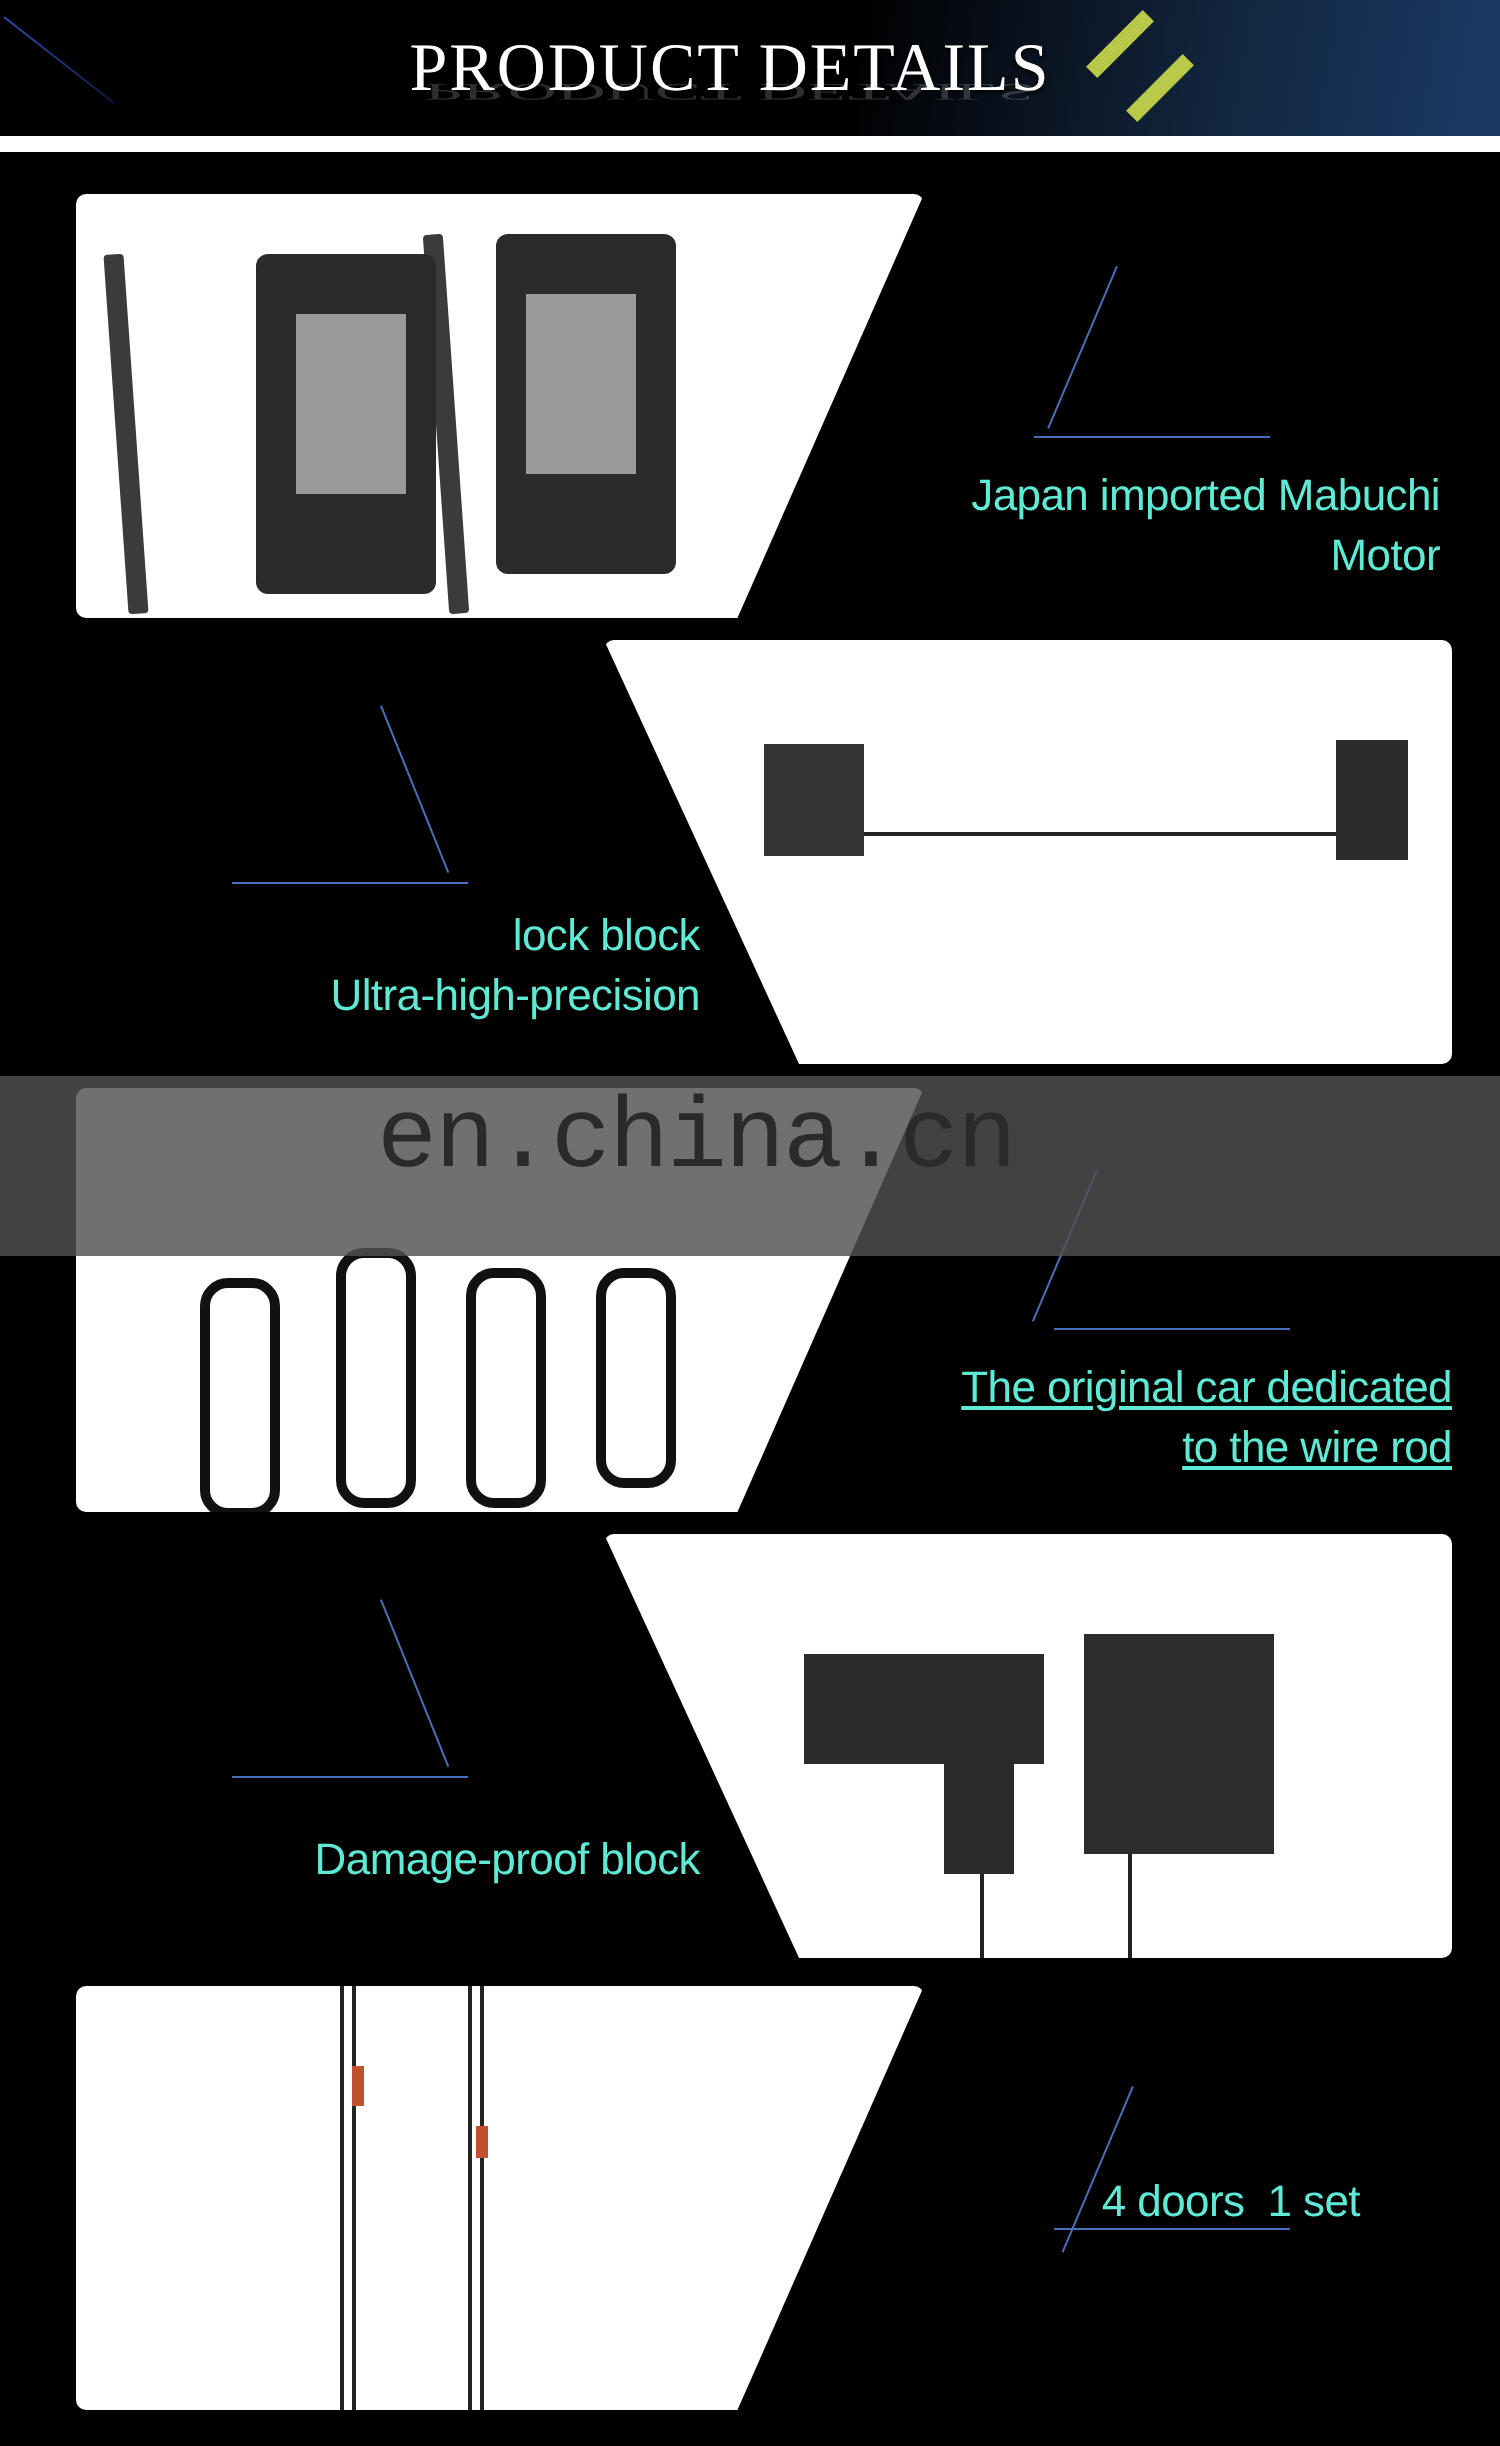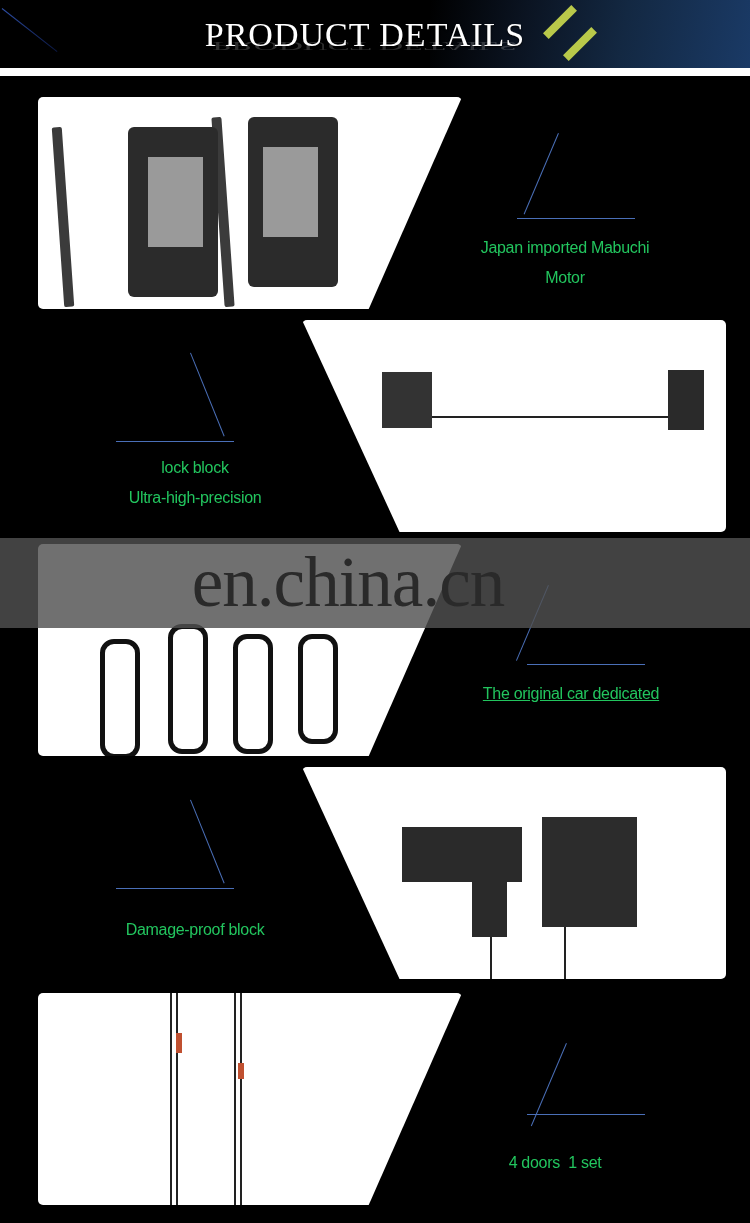--- a/index.html
+++ b/index.html
@@ -8,30 +8,30 @@
   .header .deco-line{position:absolute;left:2px;top:8px;width:70px;height:1px;background:linear-gradient(90deg,#2e4fa8,#0a1640);transform:rotate(38deg);transform-origin:left;}
   .header .banner-img{position:absolute;right:0;top:0;width:320px;height:68px;background:linear-gradient(100deg,#000 0%,#0b1422 30%,#132842 60%,#1a3a66 100%);}
   .header .arrow{position:absolute;width:40px;height:8px;background:#b9c94a;transform:rotate(-45deg);}
   .header .title{position:absolute;left:0;width:730px;top:16px;text-align:center;font-family:"Liberation Serif",serif;font-size:34px;letter-spacing:1px;color:#fff;text-shadow:0 1px 2px #000;}
   .header .reflect{position:absolute;left:0;width:730px;top:52px;text-align:center;font-family:"Liberation Serif",serif;font-size:34px;color:rgba(255,255,255,0.18);transform:scaleY(-0.35);transform-origin:top;}
   .white-bar{position:absolute;left:0;top:68px;width:750px;height:8px;background:#fff;}
 
   .panel{position:absolute;background:#fff;border-radius:5px;overflow:hidden;}
   .panel.left{left:38px;width:424px;height:212px;clip-path:polygon(0 0,100% 0,78% 100%,0 100%);}
   .panel.right{left:302px;width:424px;height:212px;clip-path:polygon(0 0,100% 0,100% 100%,23% 100%);}
-  .caption{position:absolute;color:#22c55e;font-size:16px;text-align:center;line-height:30px;letter-spacing:-0.3px;}
+  .caption{position:absolute;color:#5eead4;font-size:22px;text-align:right;line-height:30px;letter-spacing:-0.3px;}
   .accent-diag{position:absolute;width:1px;background:#4a6fb8;transform-origin:top left;}
   .accent-base{position:absolute;height:1px;background:#4a6fb8;}
 
   .prod{position:absolute;background:#1b1b1b;}
   .rod{position:absolute;width:10px;background:#3b3b3b;border-radius:2px;}
   .cable{position:absolute;height:2px;background:#222;}
 
   .watermark{position:absolute;left:0;top:538px;width:750px;height:90px;background:rgba(80,80,80,0.82);}
-  .watermark .text{position:absolute;left:0;width:696px;top:4px;text-align:center;font-size:71px;color:#2a2a2a;letter-spacing:-1px;font-family:Liberation Serif, serif;}
+  .watermark .text{position:absolute;left:0;width:696px;top:4px;text-align:center;font-size:50px;color:#2a2a2a;letter-spacing:-1px;font-family:Liberation Mono, monospace;}
 </style>
 </head>
 <body>
 
 <div class="header">
   <div class="deco-line"></div>
   <div class="banner-img">
     <div class="arrow" style="left:110px;top:18px;"></div>
     <div class="arrow" style="left:130px;top:40px;"></div>
   </div>
@@ -70,20 +70,21 @@
 <div class="panel left" style="top:544px;">
   <div class="prod" style="left:62px;top:95px;width:30px;height:110px;border:5px solid #111;background:transparent;border-radius:14px;"></div>
   <div class="prod" style="left:130px;top:80px;width:30px;height:120px;border:5px solid #111;background:transparent;border-radius:14px;"></div>
   <div class="prod" style="left:195px;top:90px;width:30px;height:110px;border:5px solid #111;background:transparent;border-radius:14px;"></div>
   <div class="prod" style="left:260px;top:90px;width:30px;height:100px;border:5px solid #111;background:transparent;border-radius:14px;"></div>
 </div>
 <div class="accent-diag" style="left:548px;top:585px;height:82px;transform:rotate(23deg);"></div>
 <div class="accent-base" style="left:527px;top:664px;width:118px;"></div>
 <div class="caption" style="left:416px;top:679px;width:310px;text-decoration:underline;">
   <div>The original car dedicated</div>
+  <div>to the wire rod</div>
 </div>
 
 <div class="panel right" style="top:767px;">
   <div class="prod" style="left:100px;top:60px;width:120px;height:55px;background:#2a2a2a;"></div>
   <div class="prod" style="left:170px;top:110px;width:35px;height:60px;background:#2a2a2a;"></div>
   <div class="prod" style="left:240px;top:50px;width:95px;height:110px;background:#2c2c2c;"></div>
   <div class="cable" style="left:188px;top:170px;width:2px;height:42px;"></div>
   <div class="cable" style="left:262px;top:160px;width:2px;height:52px;"></div>
 </div>
 <div class="accent-diag" style="left:190px;top:800px;height:90px;transform:rotate(-22deg);"></div>
@@ -95,19 +96,19 @@
 <div class="panel left" style="top:993px;">
   <div class="cable" style="left:132px;top:0px;width:2px;height:212px;"></div>
   <div class="cable" style="left:138px;top:0px;width:2px;height:212px;"></div>
   <div class="cable" style="left:196px;top:0px;width:2px;height:212px;"></div>
   <div class="cable" style="left:202px;top:0px;width:2px;height:212px;"></div>
   <div class="prod" style="left:138px;top:40px;width:6px;height:20px;background:#c05030;"></div>
   <div class="prod" style="left:200px;top:70px;width:6px;height:16px;background:#c05030;"></div>
 </div>
 <div class="accent-diag" style="left:566px;top:1043px;height:90px;transform:rotate(23deg);"></div>
 <div class="accent-base" style="left:527px;top:1114px;width:118px;"></div>
-<div class="caption" style="left:430px;top:1148px;width:250px;">
+<div class="caption" style="left:430px;top:1086px;width:250px;">
   <div style="white-space:pre;">4 doors  1 set</div>
 </div>
 
 <div class="watermark">
   <div class="text">en.china.cn</div>
 </div>
 
 </body></html>

